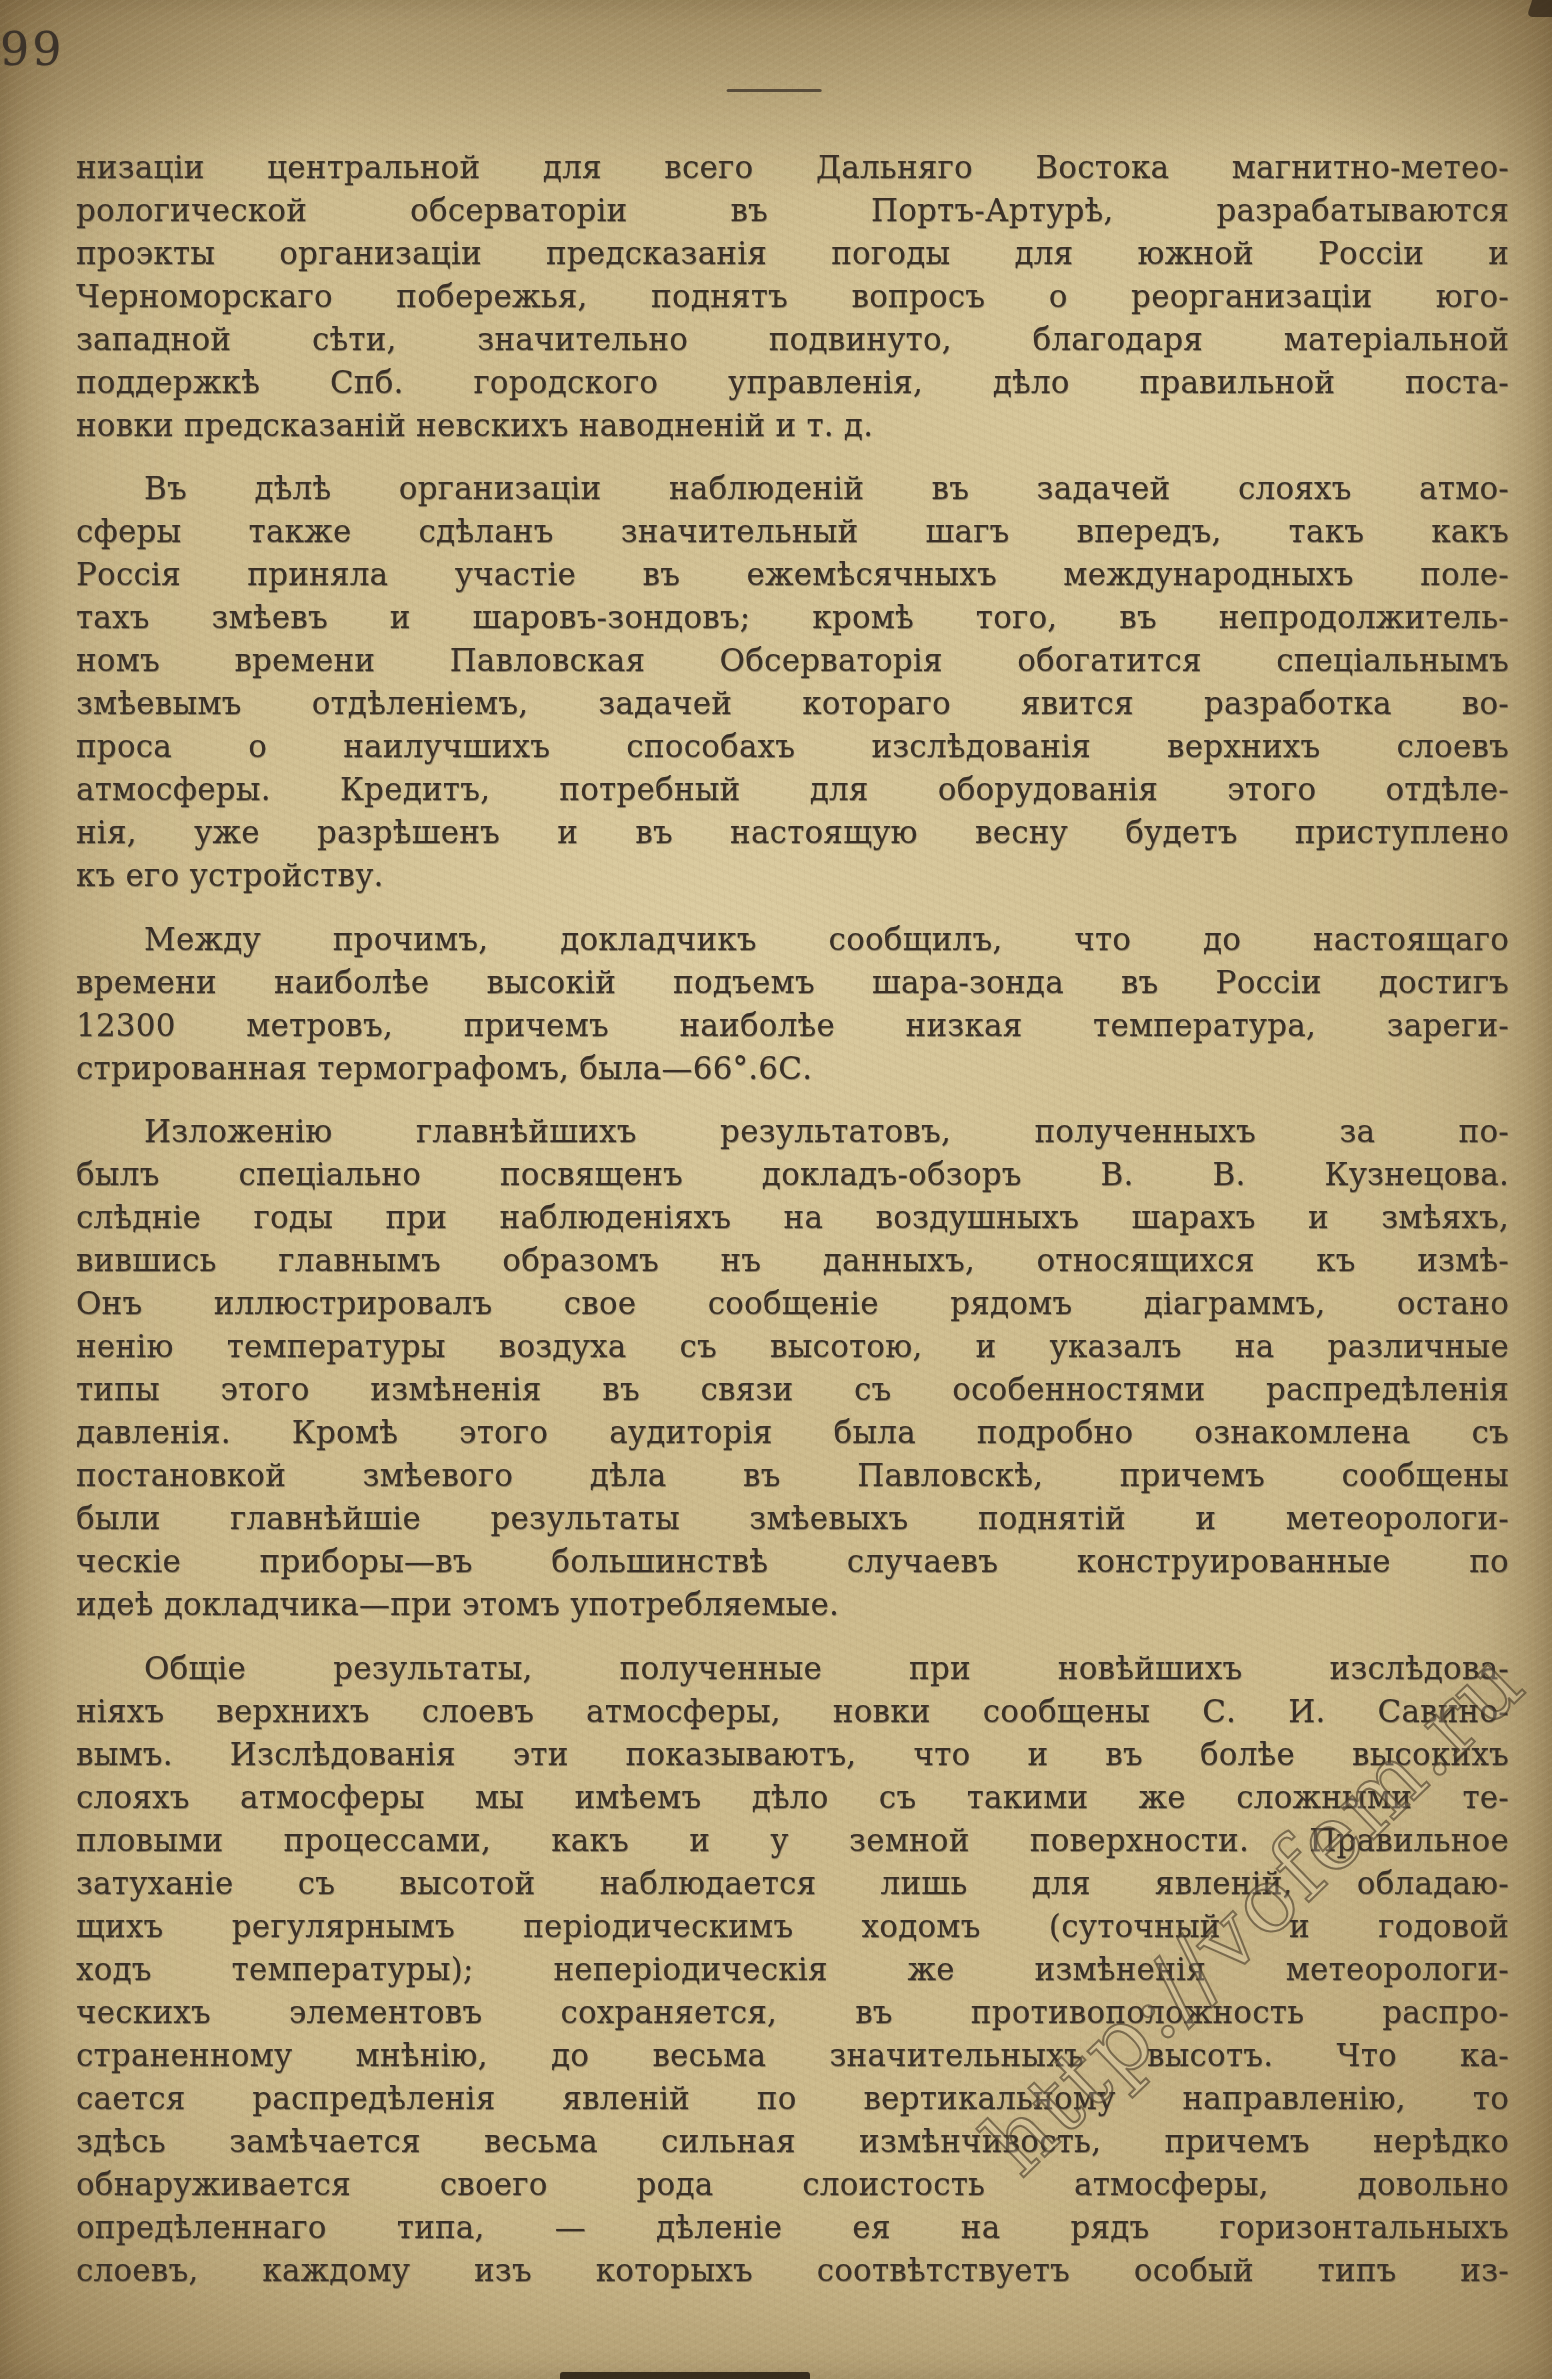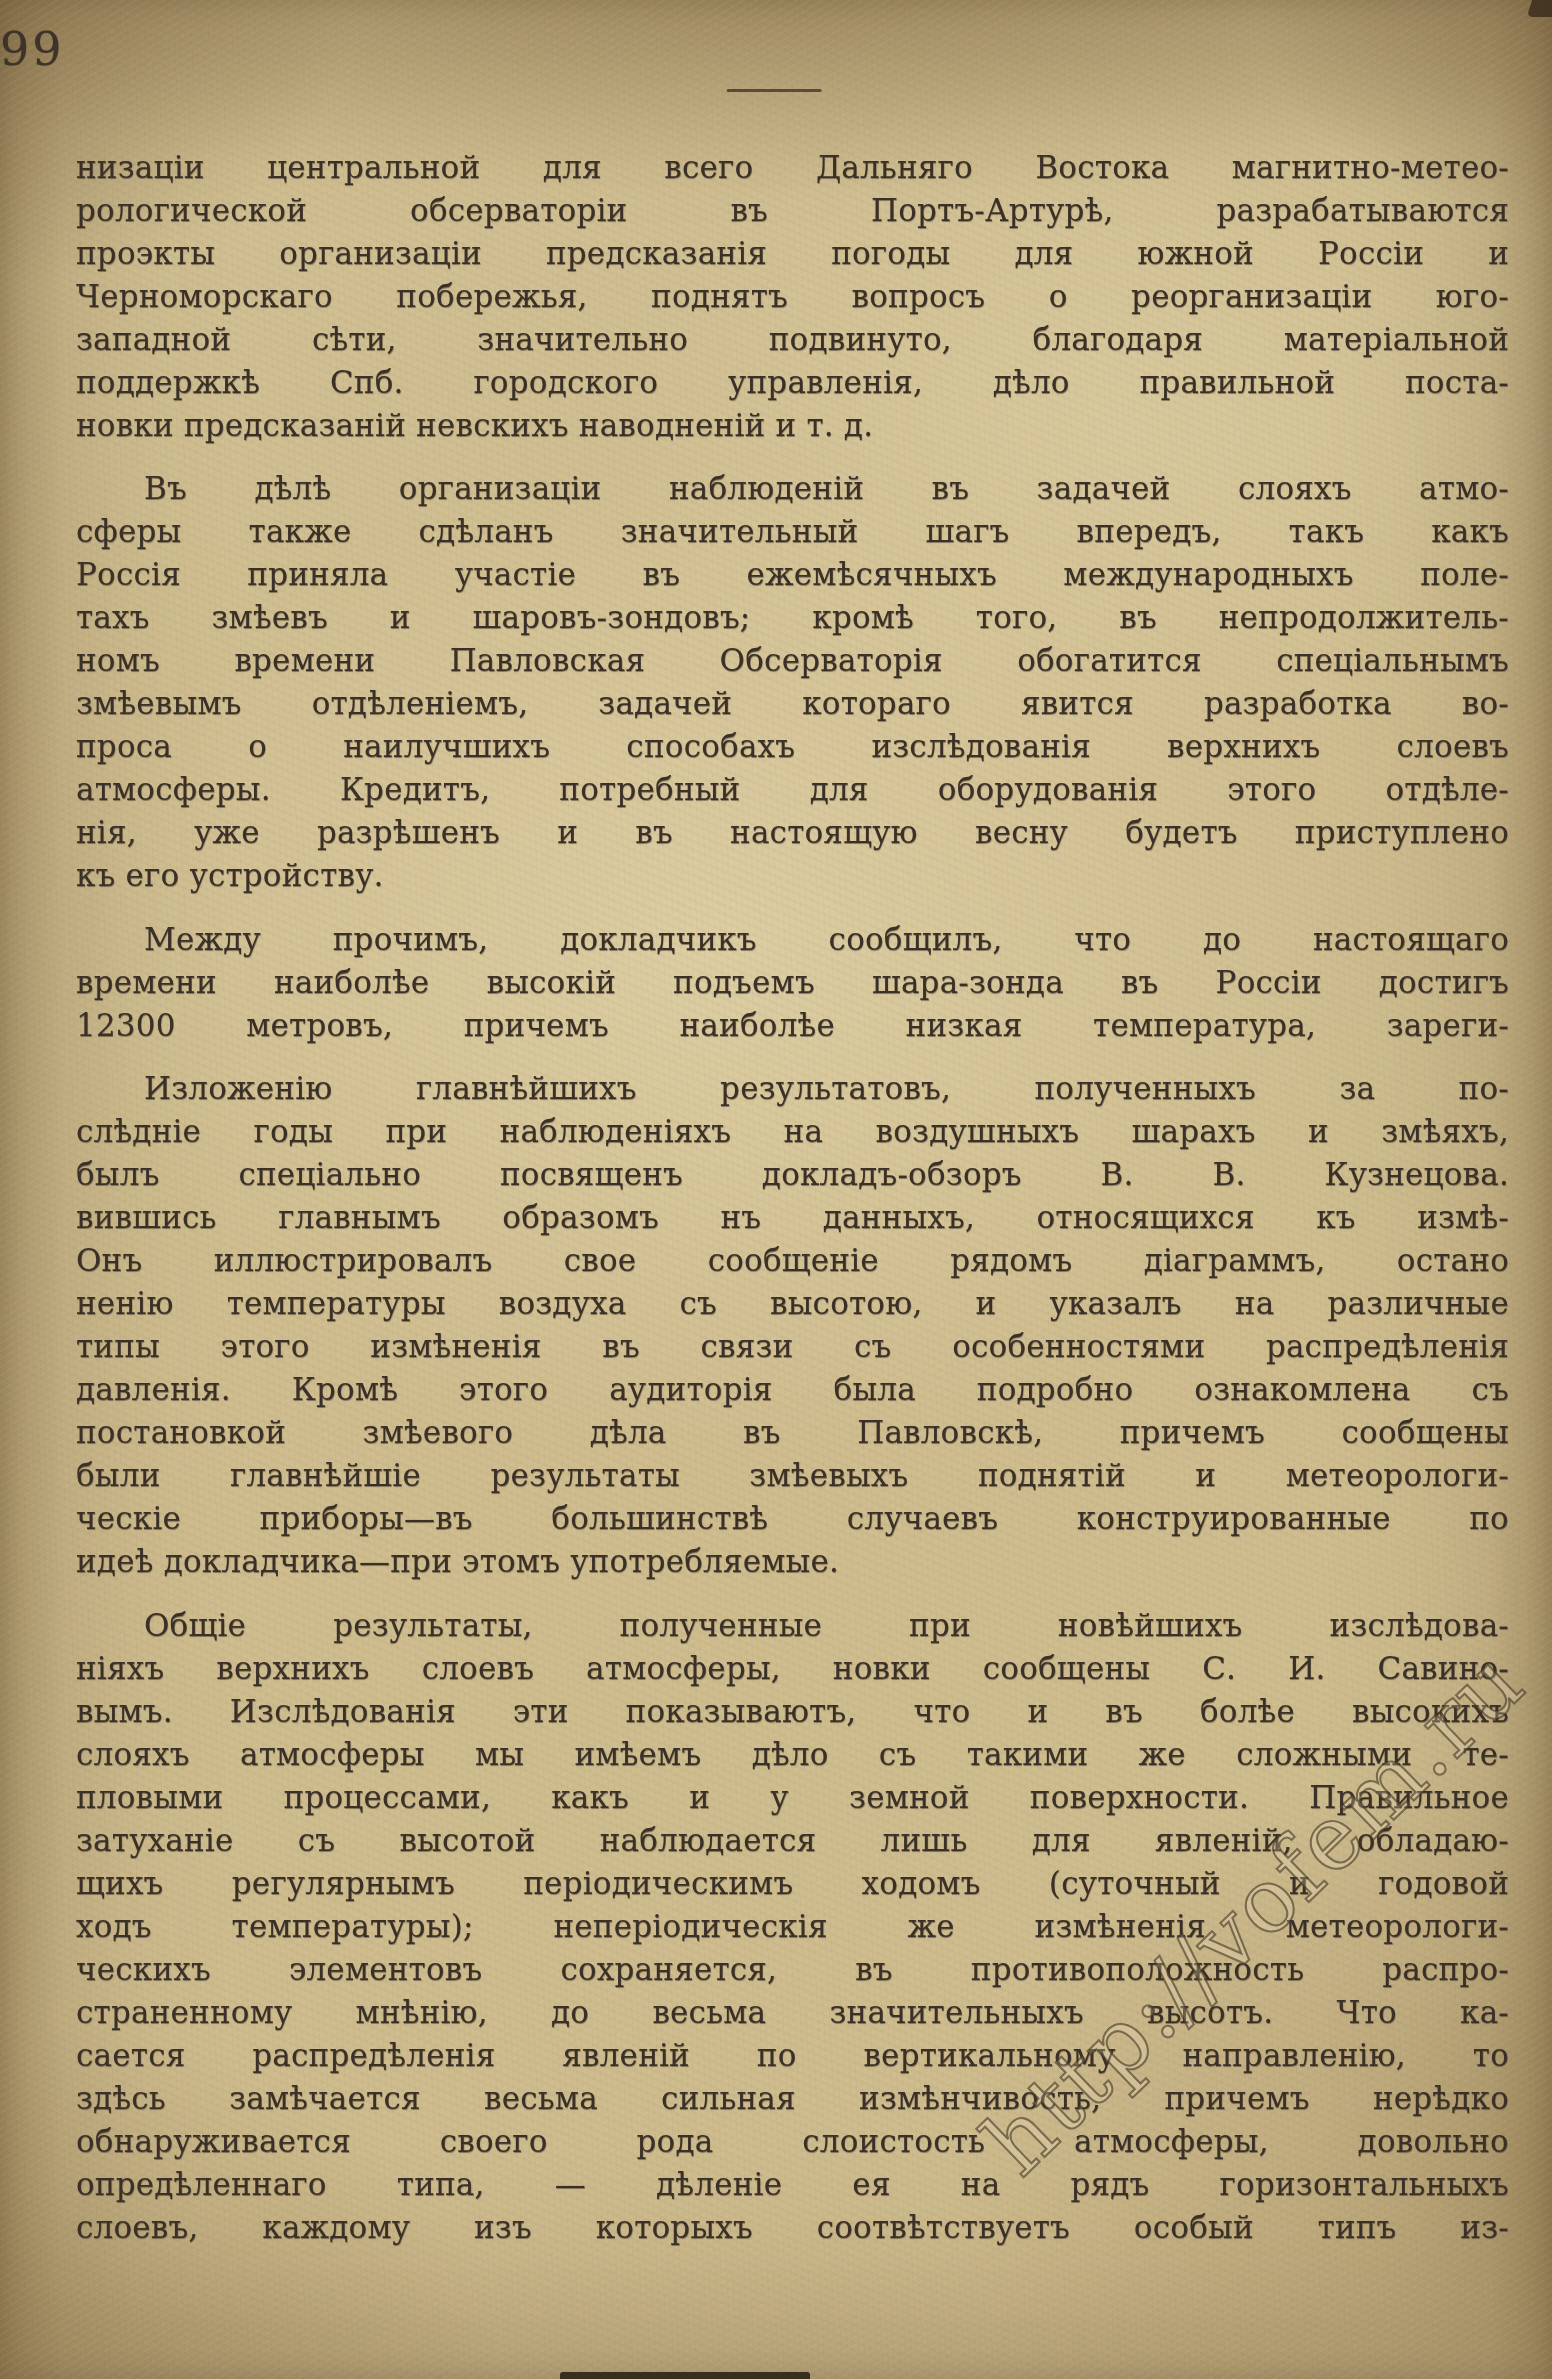--- a/index.html
+++ b/index.html
@@ -96,25 +96,26 @@
         <div class="line">змѣевымъ отдѣленіемъ, задачей котораго явится разработка во-</div>
         <div class="line">проса о наилучшихъ способахъ изслѣдованія верхнихъ слоевъ</div>
         <div class="line">атмосферы. Кредитъ, потребный для оборудованія этого отдѣле-</div>
         <div class="line">нія, уже разрѣшенъ и въ настоящую весну будетъ приступлено</div>
         <div class="line open">къ его устройству.</div>
       </div>
       <div class="para indent">
         <div class="line">Между прочимъ, докладчикъ сообщилъ, что до настоящаго</div>
         <div class="line">времени наиболѣе высокій подъемъ шара-зонда въ Россіи достигъ</div>
         <div class="line">12300 метровъ, причемъ наиболѣе низкая температура, зареги-</div>
+        <div class="line open">стрированная термографомъ, была—66°.6С.</div>
       </div>
       <div class="para indent">
         <div class="line">Изложенію главнѣйшихъ результатовъ, полученныхъ за по-</div>
+        <div class="line">былъ спеціально посвященъ докладъ-обзоръ В. В. Кузнецова.</div>
         <div class="line">слѣдніе годы при наблюденіяхъ на воздушныхъ шарахъ и змѣяхъ,</div>
-        <div class="line">былъ спеціально посвященъ докладъ-обзоръ В. В. Кузнецова.</div>
         <div class="line">вившись главнымъ образомъ нъ данныхъ, относящихся къ измѣ-</div>
         <div class="line">Онъ иллюстрировалъ свое сообщеніе рядомъ діаграммъ, остано</div>
         <div class="line">ненію температуры воздуха съ высотою, и указалъ на различные</div>
         <div class="line">типы этого измѣненія въ связи съ особенностями распредѣленія</div>
         <div class="line">давленія. Кромѣ этого аудиторія была подробно ознакомлена съ</div>
         <div class="line">постановкой змѣевого дѣла въ Павловскѣ, причемъ сообщены</div>
         <div class="line">были главнѣйшіе результаты змѣевыхъ поднятій и метеорологи-</div>
         <div class="line">ческіе приборы—въ большинствѣ случаевъ конструированные по</div>
         <div class="line open">идеѣ докладчика—при этомъ употребляемые.</div>
       </div>

